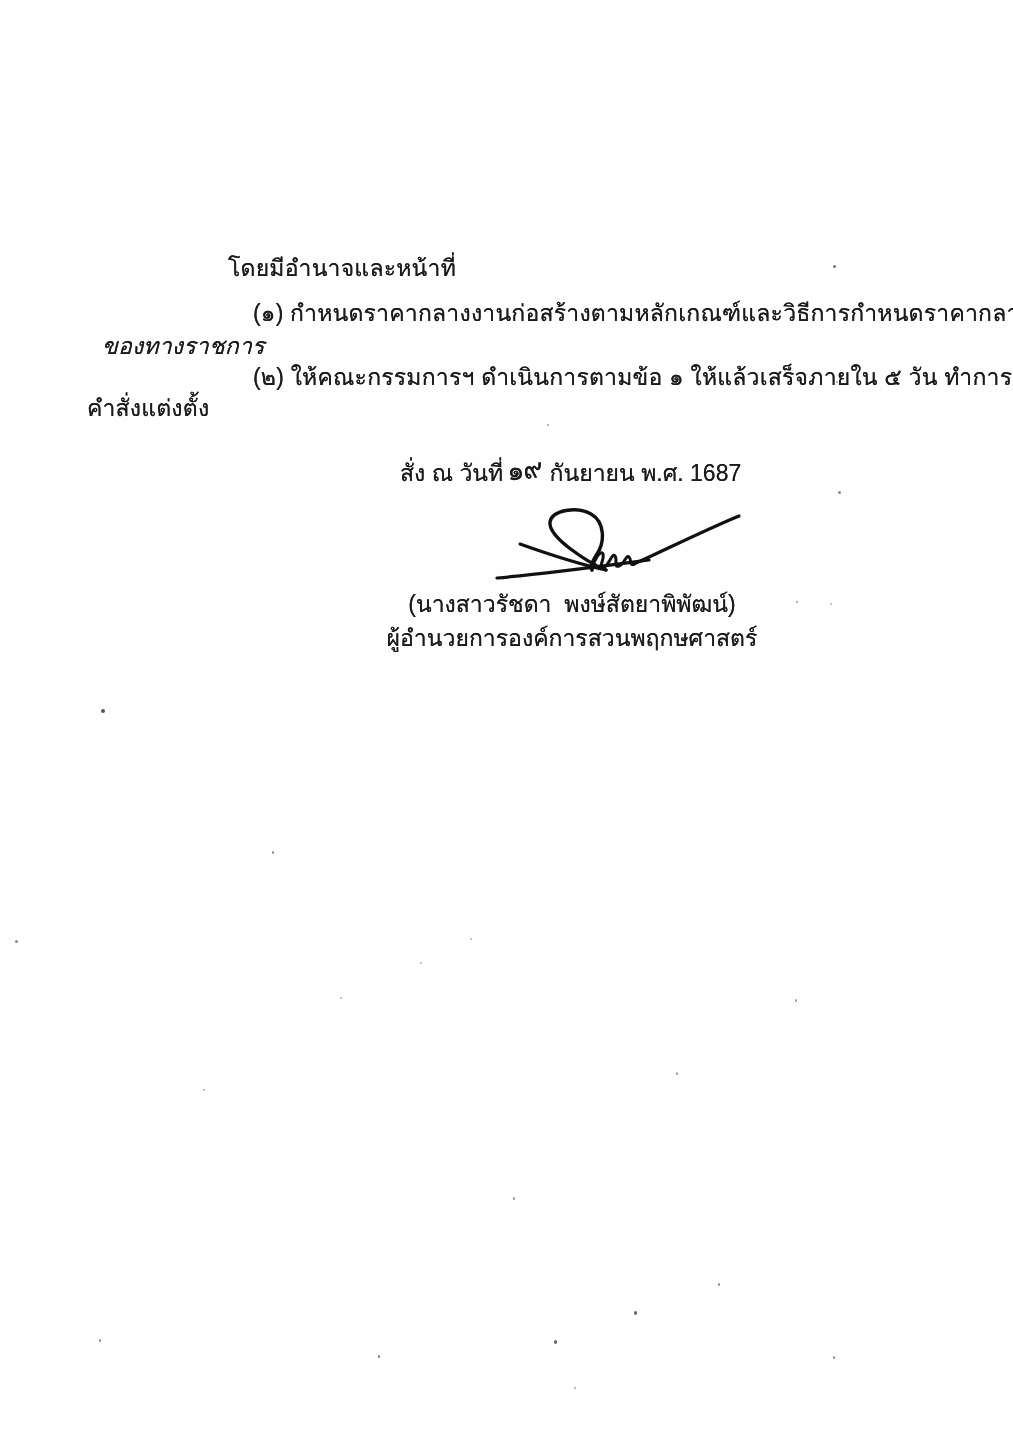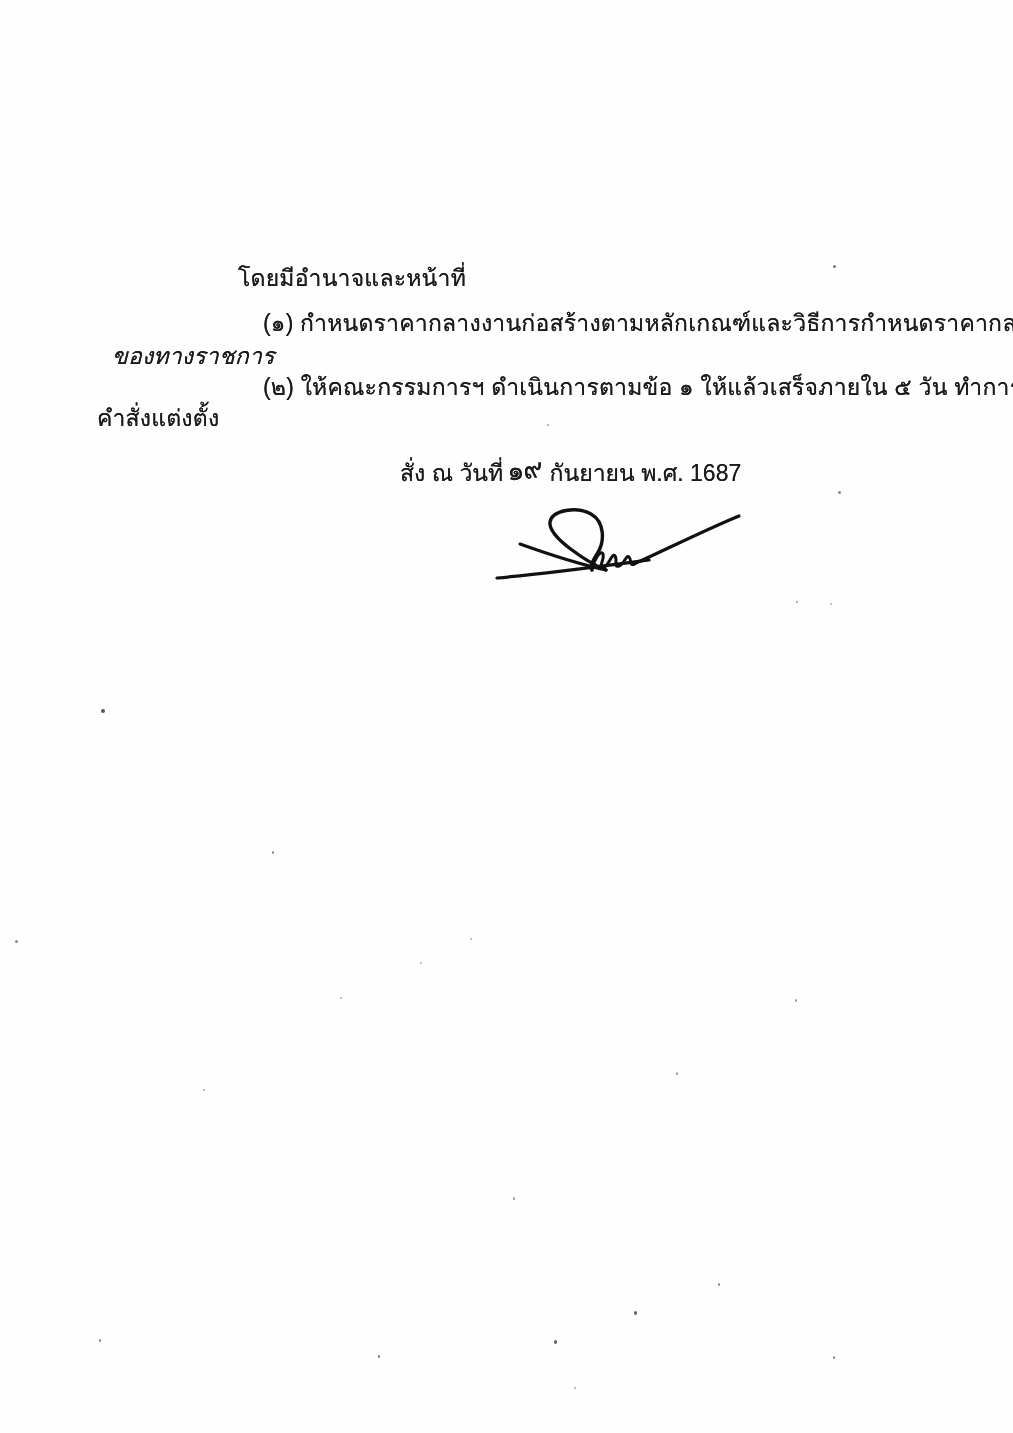--- a/index.html
+++ b/index.html
@@ -12,21 +12,21 @@
     width: 1013px;
     height: 1433px;
     margin: 0 auto;
     background: #fefefe;
     overflow: hidden;
     font-family: "Liberation Sans", "DejaVu Sans", sans-serif;
     color: #1b1b1b;
   }
   .txt {
     position: absolute;
-    margin: 16px;
+    margin: 6px;
     font-size: 23px;
     line-height: 30px;
     white-space: nowrap;
     letter-spacing: 0.2px;
     color: #1b1b1b;
     
     text-shadow: 0 0 0.4px #333;
   }
   .order-line {
     position: absolute;
@@ -100,20 +100,22 @@
 
       <path d="M113 66 C 98 60, 55 34, 57 18 C 59 6, 84 2, 98 10 C 112 18, 112 38, 104 50 C 100 56, 97 63, 99 66" stroke="#111" stroke-width="3.4" stroke-linecap="round"></path>
 
       <path d="M99 66 C 101 55, 108 45, 110 50 C 112 55, 104 66, 110 64 C 116 62, 119 48, 122 52 C 125 56, 120 64, 126 62 C 132 60, 133 50, 136 53 C 139 56, 136 62, 141 60" stroke="#111" stroke-width="3" stroke-linecap="round"></path>
 
       <path d="M141 60 C 172 46, 212 26, 246 12" stroke="#111" stroke-width="3.2" stroke-linecap="round"></path>
     </svg>
   </div>
 
   <div class="sign-block">
+    <p>(นางสาวรัชดา  พงษ์สัตยาพิพัฒน์)</p>
+    <p>ผู้อำนวยการองค์การสวนพฤกษศาสตร์</p>
   </div>
 
   <div class="speck" style="left:833px; top:265px; width:3px; height:3px; opacity:.7;"></div>
   <div class="speck" style="left:836px; top:381px; width:2px; height:2px; opacity:.5;"></div>
   <div class="speck" style="left:547px; top:424px; width:2px; height:2px; opacity:.5;"></div>
   <div class="speck" style="left:838px; top:491px; width:3px; height:3px; opacity:.6;"></div>
   <div class="speck" style="left:796px; top:601px; width:2px; height:2px; opacity:.5;"></div>
   <div class="speck" style="left:830px; top:603px; width:2px; height:2px; opacity:.4;"></div>
   <div class="speck" style="left:101px; top:709px; width:4px; height:4px; opacity:.85;"></div>
   <div class="speck" style="left:272px; top:851px; width:2px; height:3px; opacity:.6;"></div>

